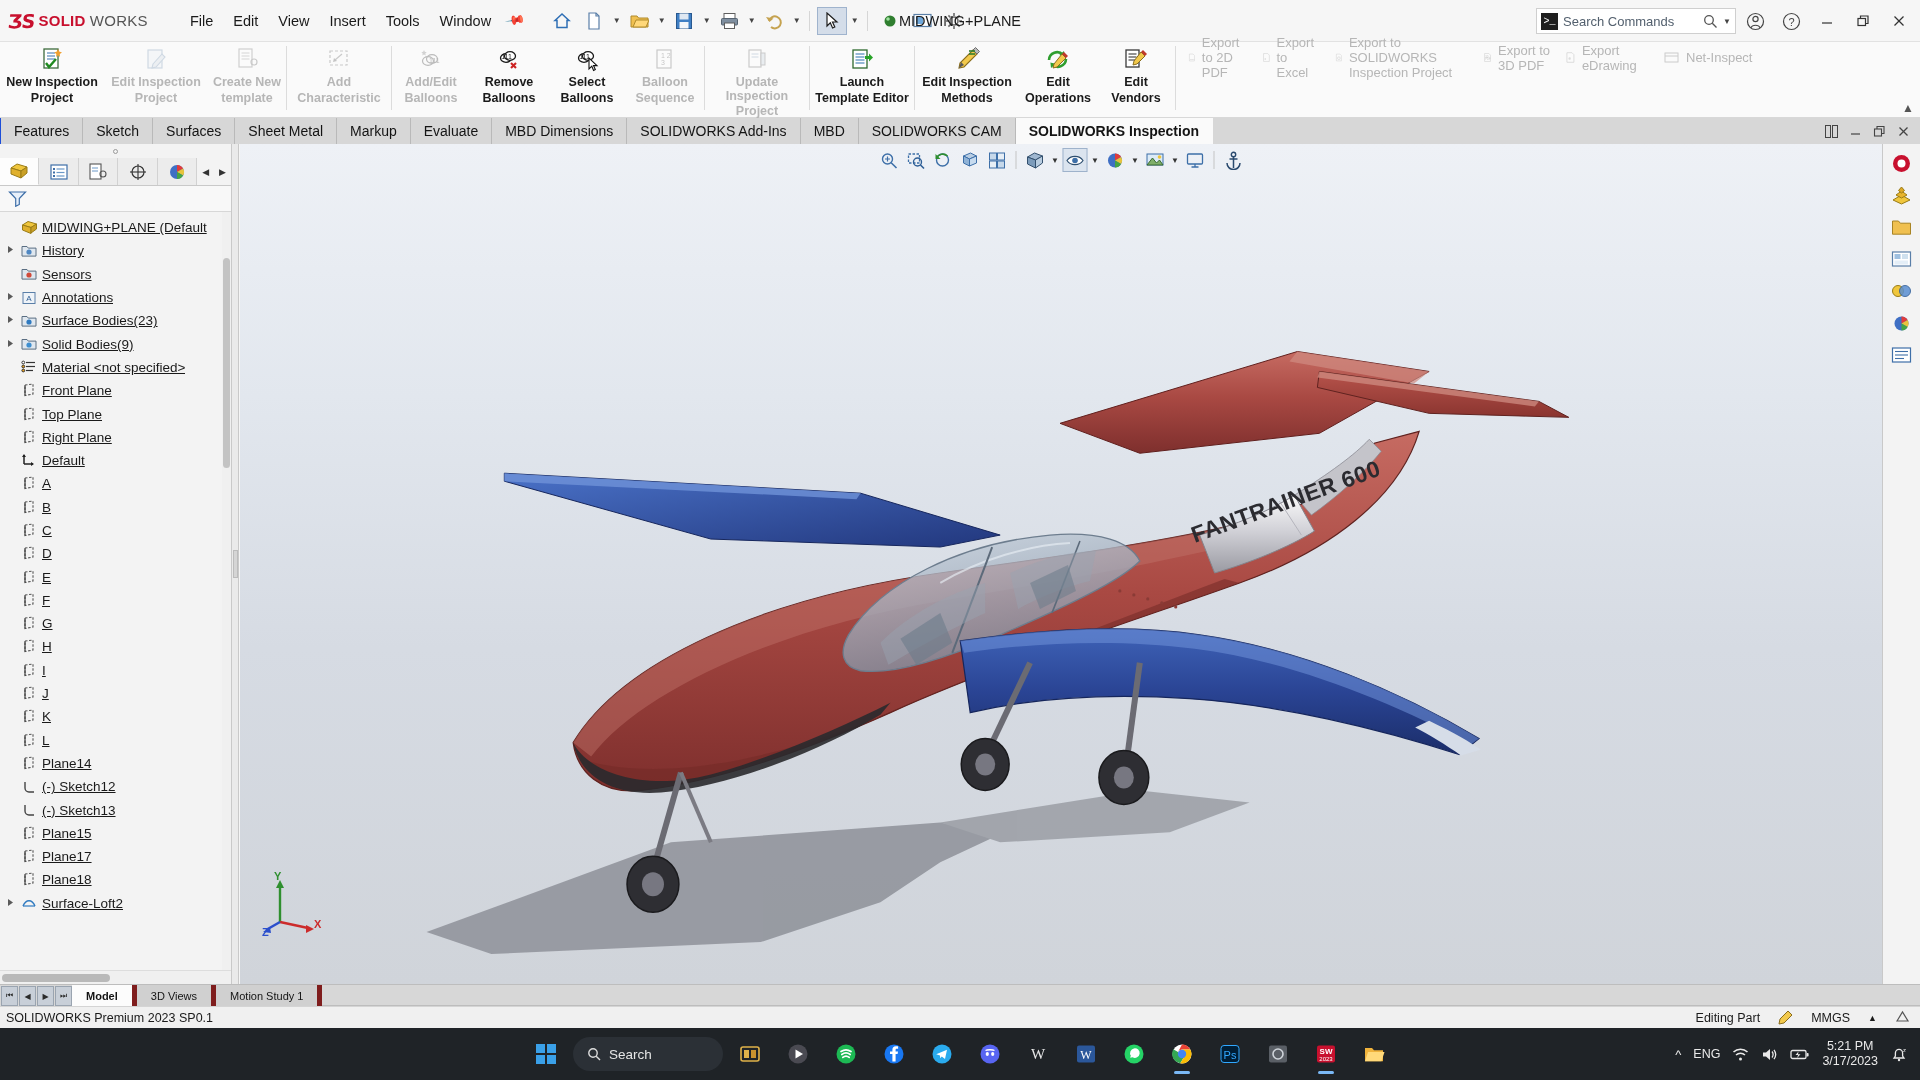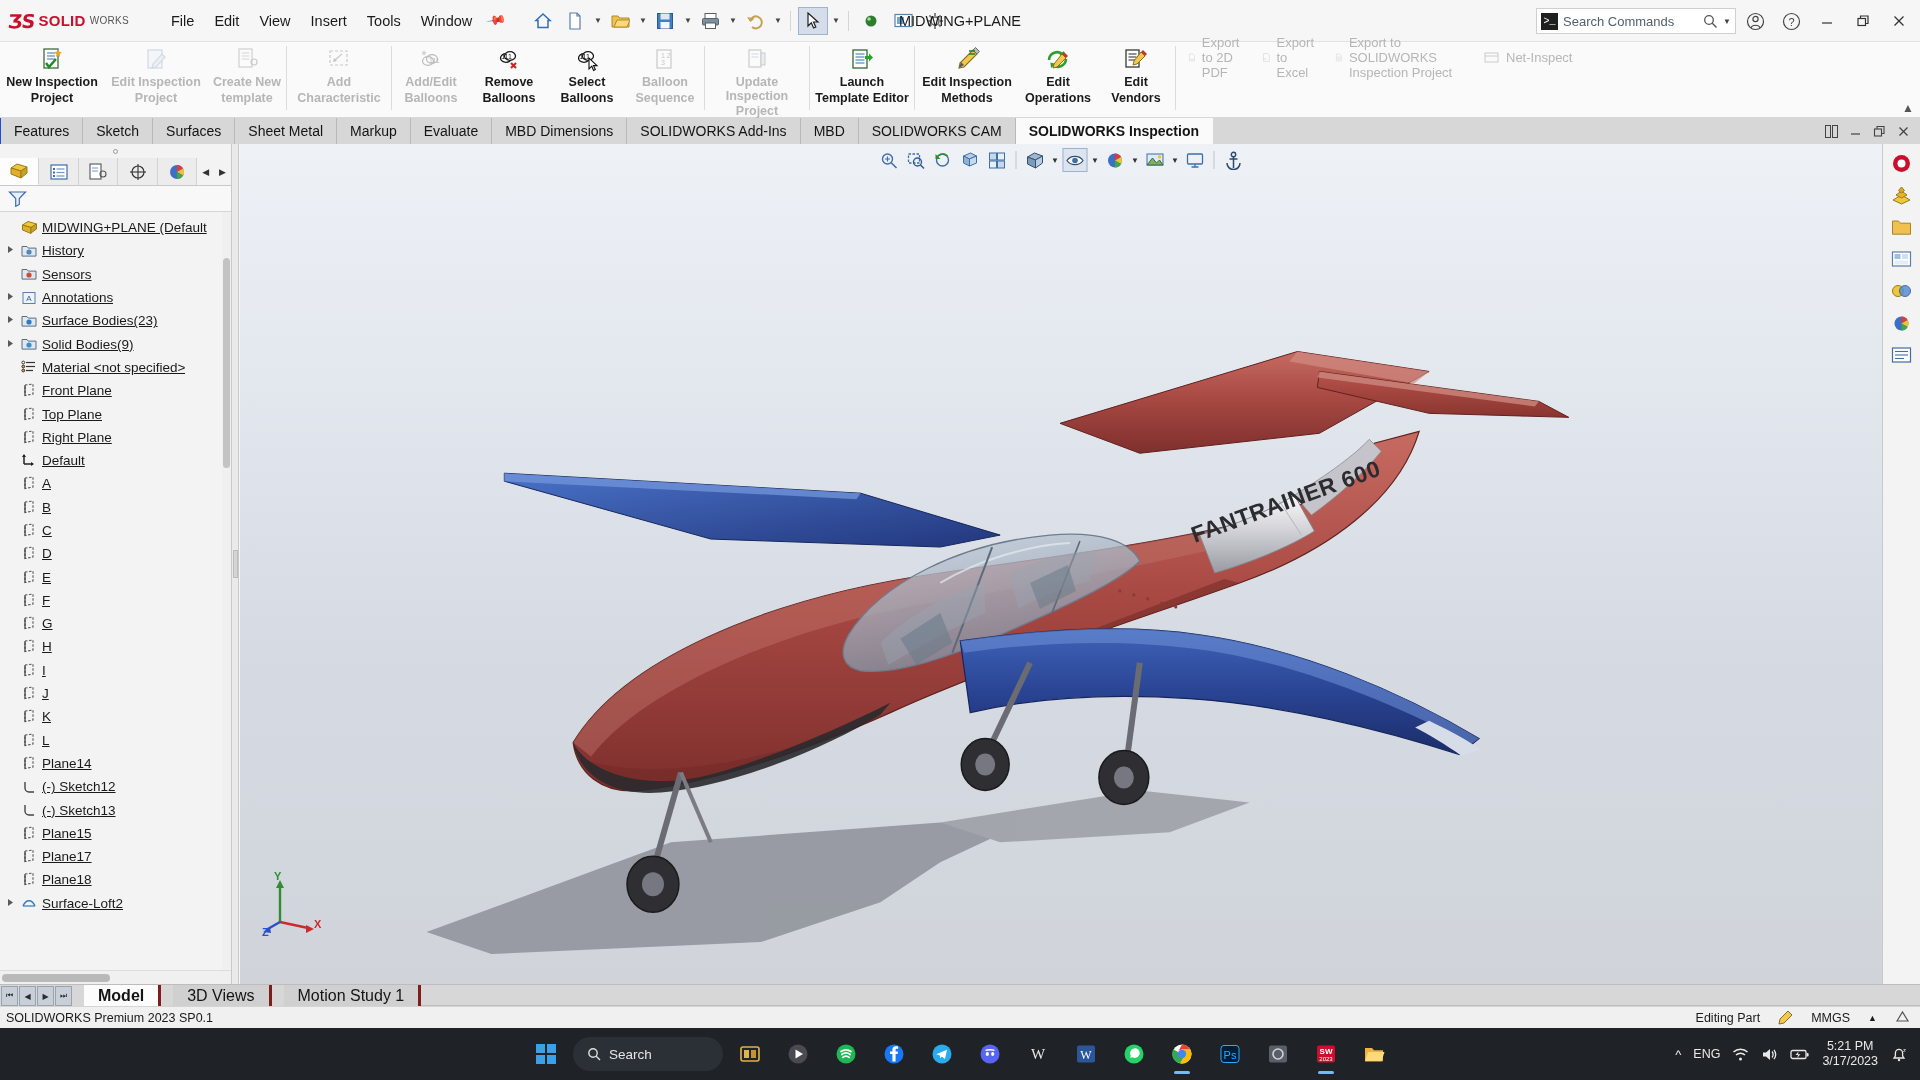--- a/index.html
+++ b/index.html
@@ -16,21 +16,21 @@
     position: absolute; top: 0; left: 0; width: 1920px; height: 42px;
     background: #f6f6f6; border-bottom: 1px solid #e2e2e2;
     display: flex; align-items: center;
   }
   .sw-logo { display: flex; align-items: center; padding-left: 8px; gap: 4px; }
   .sw-logo .ds {
     font-weight: bold; font-size: 19px; color: #c8102e;
     letter-spacing: -1px; transform: skewX(-8deg); font-family: "DejaVu Sans", sans-serif;
   }
   .sw-logo .solid { font-weight: bold; font-size: 15px; color: #c8102e; letter-spacing: .3px; }
-  .sw-logo .works { font-weight: normal; font-size: 10px; color: #555; letter-spacing: .3px; }
+  .sw-logo .works { font-weight: normal; font-size: 15px; color: #555; letter-spacing: .3px; }
 
   .menubar { display: flex; align-items: center; margin-left: 32px; gap: 0; }
   .menubar .mi {
     font-size: 14.5px; color: #1a1a1a; padding: 4px 10px; cursor: default;
   }
   .pin-icon { color:#666; font-size:13px; margin-left:6px; transform: rotate(35deg); display:inline-block;}
 
   .qat { display: flex; align-items: center; margin-left: 24px; gap: 2px; }
   .qbtn {
     width: 30px; height: 28px; display: flex; align-items: center; justify-content: center;
@@ -166,22 +166,22 @@
   .doctabs {
     position: absolute; left: 0; bottom: 74px; width: 1920px; height: 22px;
     background: #d7d7d7; display: flex; align-items: stretch; border-top:1px solid #bdbdbd;
   }
   .navbtns { display: flex; align-items: center; }
   .navbtn {
     width: 17px; height: 20px; margin: 1px 0 0 1px; background: #c8cfd8; border: 1px solid #9aa4b0;
     display: flex; align-items: center; justify-content: center; font-size: 8px; color: #2b2b2b;
   }
   .dtab {
-    display: flex; align-items: center; padding: 0 14px; font-size: 16px; color: #141414;
-    border-right: 3px solid #7f1d1d; background: #d0d0d0; margin-left: 12px;
+    display: flex; align-items: center; padding: 0 14px; font-size: 11px; color: #141414;
+    border-right: 5px solid #7f1d1d; background: #d0d0d0;
   }
   .dtab.active { background: #fcfcfc; font-weight: bold; }
   .dtab-rest { flex: 1; background:#d7d7d7; border-bottom:1px solid #bdbdbd;}
 
   
   .statusbar {
     position: absolute; left: 0; bottom: 52px; width: 1920px; height: 22px;
     background: #f0f0f0; border-top: 1px solid #d4d4d4;
     display: flex; align-items: center; font-size: 12.5px; color: #1a1a1a;
   }
@@ -564,20 +564,37 @@
       </div>
       <div class="ritem">
         <svg width="17" height="17" viewBox="0 0 17 17" opacity="0.35">
             <path d="M3 1 h8 l3 3 v12 H3 z" fill="#fff" stroke="#777"></path>
             <circle cx="8.5" cy="10" r="3" fill="none" stroke="#666"></circle>
           </svg>
         <span class="lbl">Export to SOLIDWORKS Inspection Project</span>
       </div>
     </div>
 
+    <div class="rstack" style="width:180px">
+      <div class="ritem">
+        <svg width="17" height="17" viewBox="0 0 17 17" opacity="0.35">
+            <path d="M3 1 h8 l3 3 v12 H3 z" fill="#fff" stroke="#777"></path>
+            <text x="4.2" y="9" font-size="5" fill="#666" font-family="Liberation Sans">3D</text>
+            <text x="4.2" y="14" font-size="5" fill="#666" font-family="Liberation Sans">PDF</text>
+          </svg>
+        <span class="lbl">Export to 3D PDF</span>
+      </div>
+      <div class="ritem">
+        <svg width="17" height="17" viewBox="0 0 17 17" opacity="0.35">
+            <path d="M3 1 h8 l3 3 v12 H3 z" fill="#fff" stroke="#777"></path>
+            <text x="5.5" y="13" font-size="7" fill="#666" font-family="Liberation Sans">e</text>
+          </svg>
+        <span class="lbl">Export eDrawing</span>
+      </div>
+    </div>
 
     <div class="rstack">
       <div class="ritem">
         <svg width="17" height="17" viewBox="0 0 17 17" opacity="0.35">
             <rect x="2" y="4" width="13" height="9" fill="none" stroke="#777"></rect>
             <line x1="2" y1="7" x2="15" y2="7" stroke="#777"></line>
           </svg>
         <span class="lbl">Net-Inspect</span>
       </div>
     </div>

